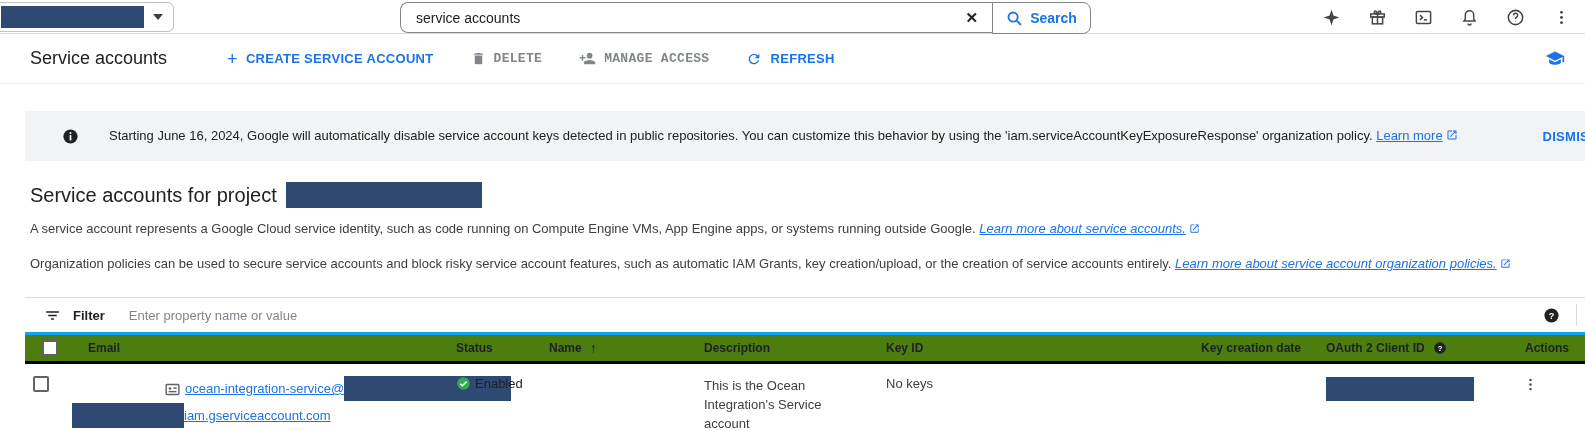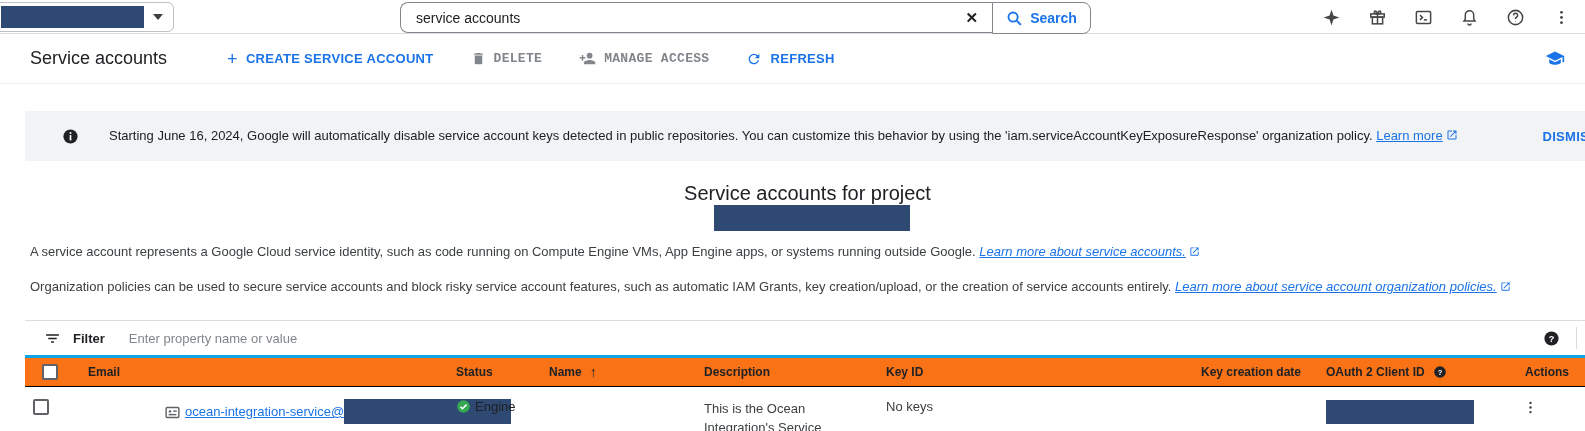--- a/index.html
+++ b/index.html
@@ -42,39 +42,39 @@
   
   .banner { margin:27px -35px 0 25px; height:50px; background:#f1f3f4; border-radius:2px;
     display:flex; align-items:center; padding:0 12px 0 37px; }
   .banner-text { margin-left:30px; font-size:13px; color:#202124; white-space:nowrap; }
   .banner .link { color:#1a73e8; text-decoration:underline; cursor:pointer; }
   .ext-icon { display:inline-block; vertical-align:-1px; margin-left:3px; }
   .dismiss { margin-left:auto; color:#1a73e8; font-weight:700; font-size:13px;
     letter-spacing:.3px; cursor:pointer; padding-right:10px; white-space:nowrap; }
 
   
-  .section-heading { margin:21px 0 0 30px; font-size:20px; color:#202124; display:flex; align-items:center;flex-direction:column; }
+  .section-heading { margin:21px 0 0 30px; font-size:20px; color:#202124; display:flex; align-items:center; }
   .heading-redaction { width:196px; height:26px; margin-left:9px; }
   .intro { margin:13px 0 0 30px; font-size:13px; color:#3c4043; }
   .intro + .intro { margin-top:19px; }
   .intro .link { color:#1a73e8; text-decoration:underline; cursor:pointer;font-style:italic; }
 
   
   .table-wrap { margin:25px 0 0 25px; border-top:1px solid #dadce0; }
   .filter-row { height:37px; display:flex; align-items:center; padding:0 0 0 19px;
     border-bottom:3px solid #0ea5e9; background:#fff; }
   .filter-label { font-size:13px; font-weight:700; color:#202124; margin-left:12px; }
   .filter-input { flex:1; border:none; outline:none; font-size:13px; margin-left:24px;
     color:#202124; background:transparent; font-family:"Liberation Sans",sans-serif; }
   .filter-input::placeholder { color:#80868b; }
   .filter-help { margin-right:16px; cursor:pointer; display:flex; }
   .filter-divider { width:1px; height:22px; background:#dadce0; margin-right:8px; }
 
   .tgrid { display:grid; grid-template-columns:55px 368px 93px 155px 182px 315px 125px 185px minmax(0,1fr); }
-  .thead { background:#f97316; border-bottom:1px solid #000000; height:29px; align-items:center; }
+  .thead { background:#4d7c0f; border-bottom:3px solid #000000; height:29px; align-items:center; }
   .th { font-size:12px; font-weight:700; color:#202124; padding-left:8px; display:flex; align-items:center; }
   .th.actions { justify-content:flex-end; padding-right:16px; }
   .sort-arrow { font-size:14px; margin-left:8px; font-weight:400; cursor:pointer; }
   .hdr-help { margin-left:8px; display:flex; cursor:pointer; }
 
   .checkbox { width:16px; height:16px; border:2px solid #5f6368; border-radius:2px;
     background:#fff; cursor:pointer; }
   .cb-cell { display:flex; justify-content:flex-start; padding-left:17px; }
 
   .trow { background:#fff; border-bottom:1px solid #dadce0; padding:12px 0 14px 0; align-items:start; }
@@ -288,28 +288,31 @@
         <span class="sa-icon">
           <svg width="17" height="17" viewBox="0 0 24 24" fill="none" stroke="#5f6368" stroke-width="2">
             <rect x="3" y="5" width="18" height="14" rx="1.5"></rect>
             <circle cx="8.5" cy="10.5" r="1.8" fill="#5f6368" stroke="none"></circle>
             <line x1="13" y1="10" x2="18" y2="10"></line>
             <line x1="6.5" y1="15" x2="17.5" y2="15"></line>
           </svg>
         </span>
         <a class="email-link"><span>ocean-integration-service@</span><span class="redaction email-redact-1"></span></a>
       </div>
+      <div class="email-line2">
+        <a class="email-link"><span class="redaction email-redact-2"></span><span>iam.gserviceaccount.com</span></a>
+      </div>
     </div>
 
     <div class="td status-cell">
       <svg width="15" height="15" viewBox="0 0 24 24">
         <circle cx="12" cy="12" r="10" fill="#34a853"></circle>
         <path d="M7 12.5l3.2 3.2L17 9" fill="none" stroke="#fff" stroke-width="2.4"></path>
       </svg>
-      <span>Engine</span>
+      <span>Enabled</span>
     </div>
 
     <div class="td"></div>
 
     <div class="td desc-cell">This is the Ocean Integration's Service account</div>
 
     <div class="td">No keys</div>
 
     <div class="td"></div>
 

